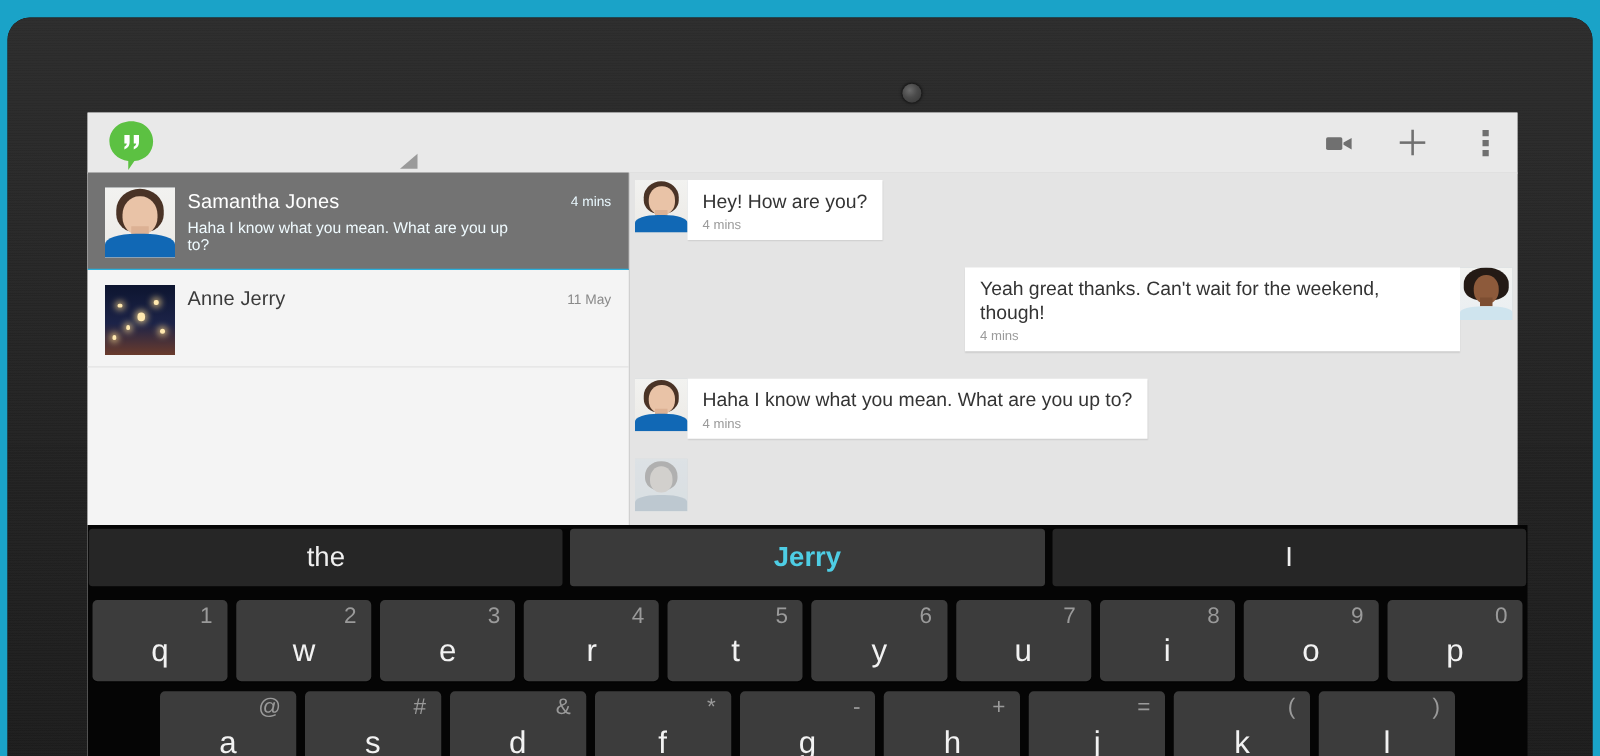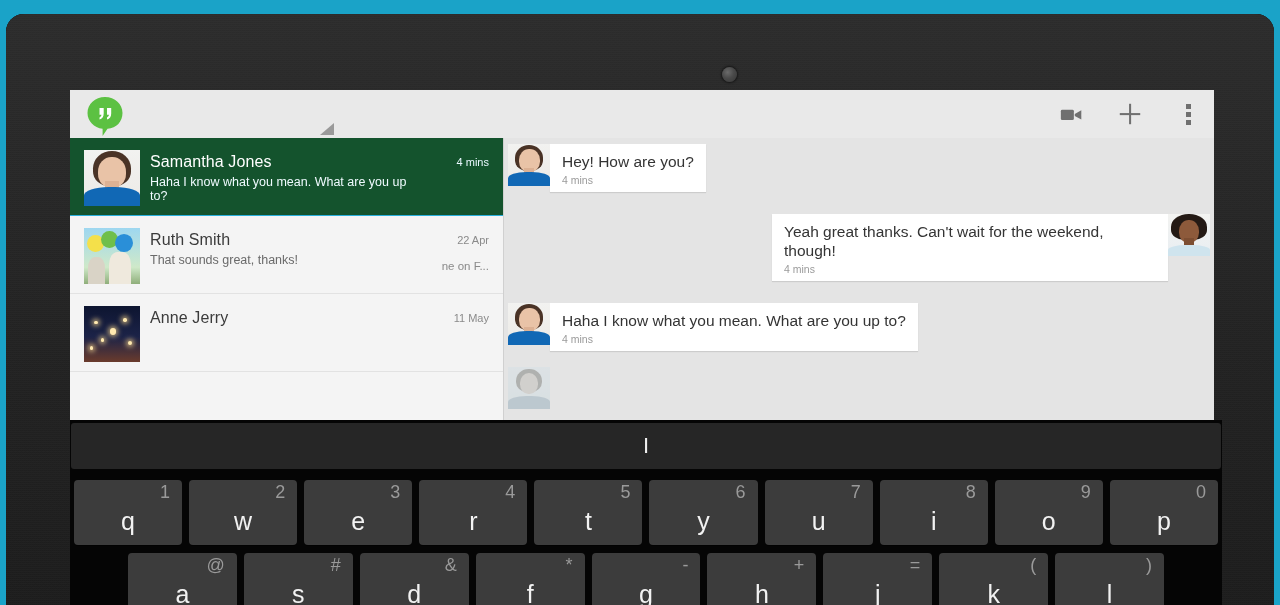--- a/index.html
+++ b/index.html
@@ -45,21 +45,21 @@
   .appbar-actions .act{width:28px;height:28px;display:flex;align-items:center;justify-content:center;
                        cursor:pointer;}
   .dots{display:flex;flex-direction:column;gap:3px;align-items:center;}
   .dots i{display:block;width:5px;height:5px;background:#707070;}
 
   
   .conv-list{position:absolute;left:0;top:48px;width:433px;height:481px;background:#f4f4f4;
              border-right:1px solid #d0d0d0;}
   .conv{position:relative;height:78px;padding:10px 14px 0 14px;box-sizing:border-box;cursor:pointer;
         border-bottom:1px solid #e2e2e2;}
-  .conv.active{background:#14532d;border-bottom:1px solid #29b0dd;}
+  .conv.active{background:#737373;border-bottom:1px solid #29b0dd;}
   .conv .thumb{position:absolute;left:14px;top:12px;width:56px;height:56px;overflow:hidden;
                background:#cfd8dc;}
   .conv .body{margin-left:66px;padding-top:5px;padding-right:70px;}
   .conv .name{font-size:16px;color:#3b3b3b;letter-spacing:.1px;}
   .conv.active .name{color:#ffffff;}
   .conv .snippet{font-size:12.5px;color:#6a6a6a;margin-top:4px;}
   .conv.active .snippet{color:#f0fbff;}
   .conv .time{position:absolute;right:14px;top:18px;font-size:11px;color:#8a8a8a;}
   .conv.active .time{color:#eaf9ff;}
   .conv .time2{position:absolute;right:14px;top:44px;font-size:11.5px;color:#8a8a8a;}
@@ -197,38 +197,20 @@
               <div class="shirt"></div>
             </div>
         </div>
         <div class="body">
           <div class="name">Samantha Jones</div>
           <div class="snippet">Haha I know what you mean. What are you up to?</div>
         </div>
         <div class="time">4 mins</div>
       </div>
 
-      <div class="conv">
-        <div class="thumb">
-          <div class="face f-ruth">
-              <div class="bg"></div>
-              <div class="b1"></div>
-              <div class="b2"></div>
-              <div class="b3"></div>
-              <div class="p1"></div>
-              <div class="p2"></div>
-            </div>
-        </div>
-        <div class="body">
-          <div class="name">Ruth Smith</div>
-          <div class="snippet">That sounds great, thanks!</div>
-        </div>
-        <div class="time">22 Apr</div>
-        <div class="time2">ne on F...</div>
-      </div>
 
       <div class="conv">
         <div class="thumb">
           <div class="face f-anne">
               <div class="bg"></div>
             <div class="l" style="left:18%;top:26%;width:7%;height:7%"></div>
             <div class="l" style="left:46%;top:40%;width:12%;height:12%"></div>
             <div class="l" style="left:70%;top:22%;width:6%;height:6%"></div>
             <div class="l" style="left:30%;top:58%;width:6%;height:6%"></div>
             <div class="l" style="left:78%;top:62%;width:8%;height:8%"></div>
@@ -326,20 +308,22 @@
           </svg>
         </div>
       </div>
     </div>
 
   </div>
 
   <div id="keyboard">
 
     <div class="sugg">
+      <div class="s">the</div>
+      <div class="s sel">Jerry</div>
       <div class="s">I</div>
     </div>
 
     <div class="krow r1">
       <div class="key">
           <span class="alt">1</span>
           <span class="main">q</span>
         </div>
       <div class="key">
           <span class="alt">2</span>

